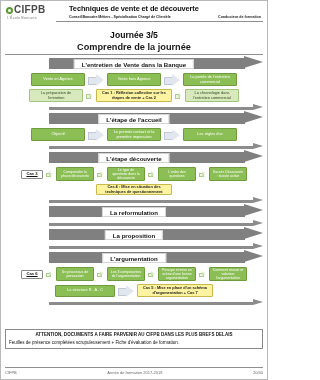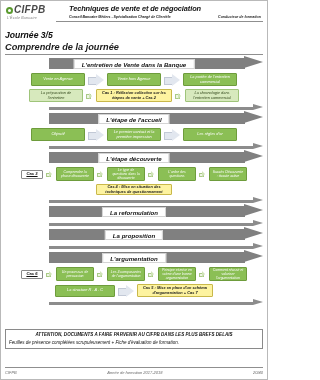--- a/index.html
+++ b/index.html
@@ -9,21 +9,20 @@
     font-family:"Liberation Sans", sans-serif;
     color:#111;
     overflow:hidden;
   }
   .page{
     position:relative;
     width:268px;height:380px;
     box-sizing:border-box;
     border:1px solid #b9b9b9;
     background:#fff;
-    font-style:italic;
   }
 
   
   .header{
     position:relative;
     height:28px;
     padding:2px 4px 0 4px;
     box-sizing:border-box;
   }
   .brand{
@@ -69,21 +68,21 @@
   }
   .hdr-rule{
     position:absolute;left:55px;right:4px;top:20px;
     height:1px;background:#8f8f8f;
   }
 
   
   .titleblock{
     position:relative;
     margin:0 4px;
-    text-align:left;
+    text-align:center;
     padding-top:1px;
   }
   .journee{
     font-size:8.6px;font-weight:bold;color:#0d0d0d;
     line-height:11px;
   }
   .programme{
     font-size:9.2px;font-weight:bold;color:#1b1b1b;
     line-height:12px;
   }
@@ -237,21 +236,21 @@
 <div class="page">
 
   <div class="header">
     <div class="brand">
       <div class="brand-top">
         <span class="brand-mark"></span>
         <span class="brand-name">CIFPB</span>
       </div>
       <div class="brand-sub">L'École Bancaire</div>
     </div>
-    <div class="hdr-title">Techniques de vente et de négociation</div>
+    <div class="hdr-title">Techniques de vente et de découverte</div>
     <div class="hdr-sub">Conseil Bancaire Métiers - Spécialisation Chargé de Clientèle</div>
     <div class="hdr-right">Conducteur de formation</div>
     <div class="hdr-rule"></div>
   </div>
 
   <div class="titleblock">
     <div class="journee">Journée 3/5</div>
     <div class="programme">Comprendre de la journée</div>
     <div class="title-rule"></div>
   </div>

